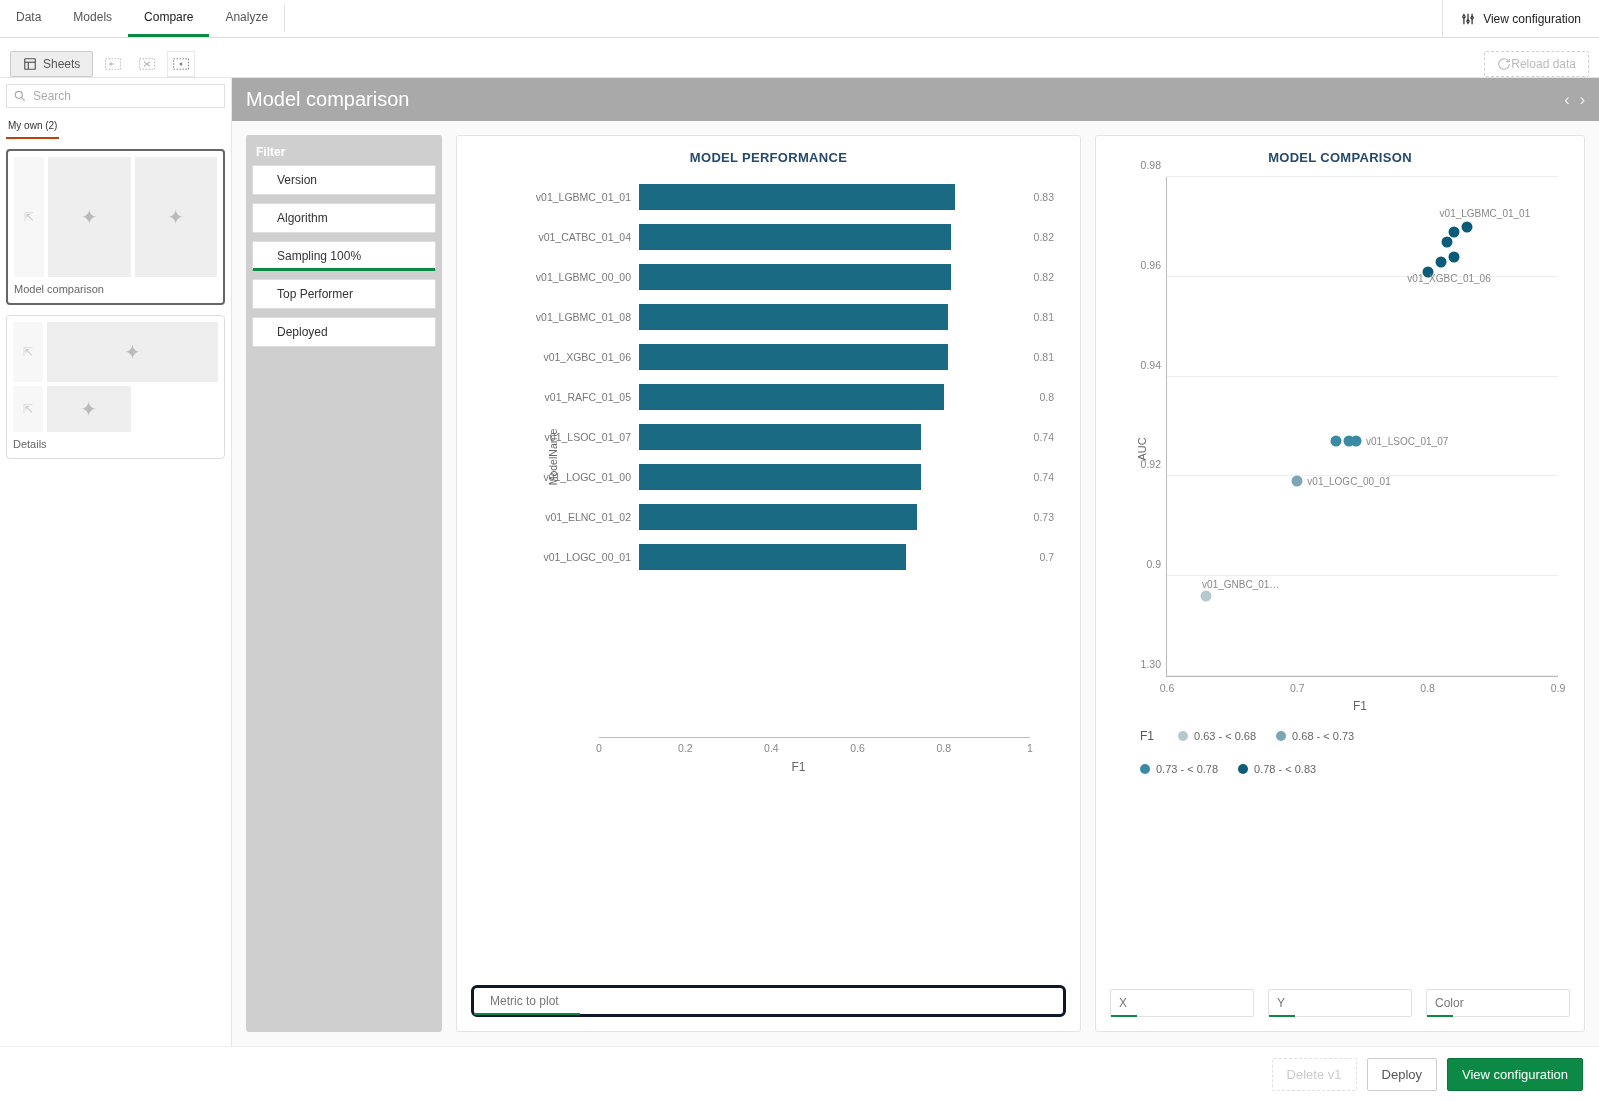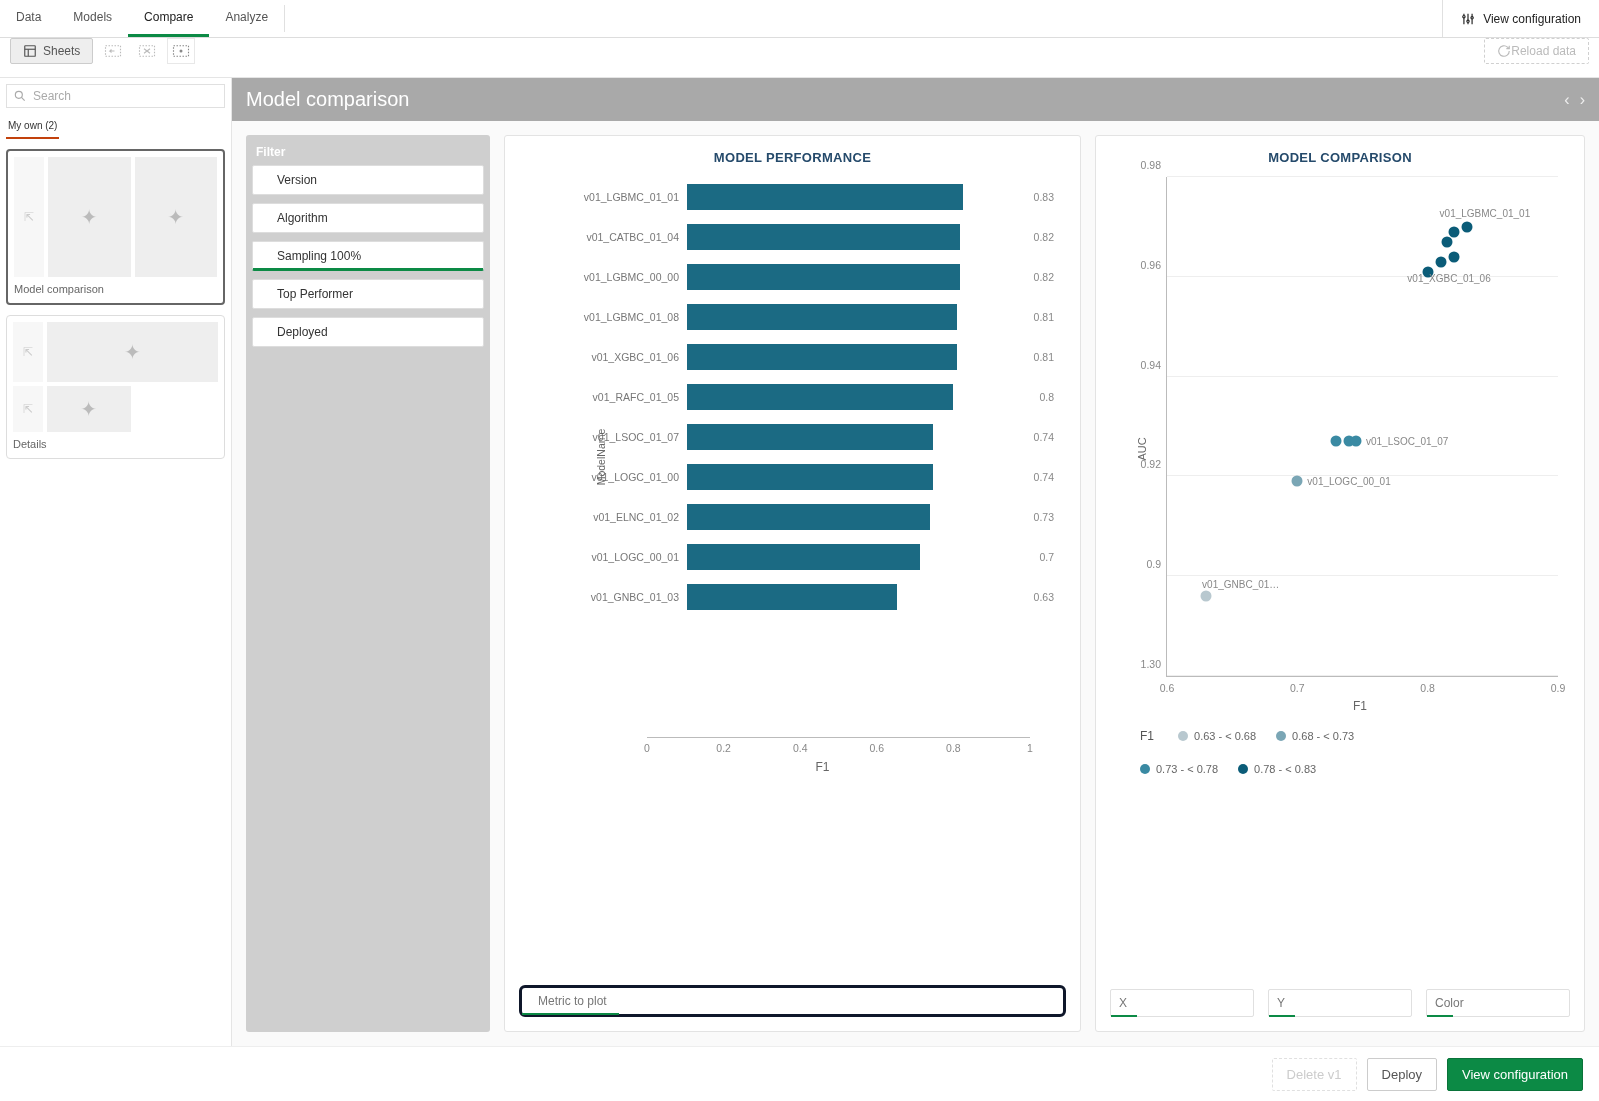--- a/index.html
+++ b/index.html
@@ -3,21 +3,21 @@
 <meta charset="utf-8">
 <style>
 *{box-sizing:border-box;margin:0;padding:0}
 body{font-family:-apple-system,BlinkMacSystemFont,"Segoe UI",Arial,sans-serif;font-size:12px;color:#333;background:#fafafa;width:1599px;height:1101px;overflow:hidden;position:relative}
 .topbar{display:flex;align-items:stretch;height:38px;border-bottom:1px solid #ddd;background:#fff}
 .tabs{display:flex;align-items:stretch}
 .tab{padding:0 16px;display:flex;align-items:center;cursor:pointer;color:#555;border-bottom:3px solid transparent}
 .tab.active{border-bottom-color:#0c8a45;color:#222;font-weight:500}
 .tab-sep{width:1px;background:#e0e0e0;margin:5px 0}
 .view-config-top{margin-left:auto;padding:0 18px;display:flex;align-items:center;gap:8px;border-left:1px solid #e0e0e0;color:#222;font-weight:500;cursor:pointer}
-.toolbar{display:flex;align-items:flex-start;height:40px;border-bottom:1px solid #e5e5e5;background:#fff;padding:0 10px}
+.toolbar{display:flex;align-items:flex-end;height:40px;border-bottom:1px solid #e5e5e5;background:#fff;padding:0 10px}
 .sheets-btn{display:flex;align-items:center;gap:6px;padding:5px 12px;border:1px solid #ccc;background:#eee;border-radius:2px;cursor:pointer;color:#555}
 .tool-icn{width:28px;height:26px;display:flex;align-items:center;justify-content:center;margin-left:6px;color:#aaa;cursor:pointer}
 .tool-bordered{box-shadow:0 0 0 1px #e8e8e8 inset}
 .reload-btn{margin-left:auto;display:flex;align-items:center;padding:5px 12px;border:1px dashed #d0d0d0;color:#bbb;border-radius:2px;cursor:default}
 .body{display:flex;height:calc(100% - 38px - 40px - 55px)}
 .sidebar{width:232px;border-right:1px solid #e5e5e5;background:#fff;padding:6px;display:flex;flex-direction:column}
 .searchbox{display:flex;align-items:center;gap:6px;border:1px solid #e0e0e0;padding:4px 6px;color:#aaa}
 .side-tabs{margin-top:8px}
 .side-tab{display:inline-block;padding:4px 2px 6px;border-bottom:2px solid #c2410c;color:#333;font-size:10px}
 .thumb-card{border:1px solid #ddd;border-radius:4px;margin-top:10px;padding:6px 6px 8px;cursor:pointer}
@@ -34,21 +34,21 @@
 .thumb-details .row2 .tl{width:30px;background:#f7f7f7;display:flex;align-items:center;justify-content:center}
 .thumb-details .row2 .sm{flex:1;background:#eee;display:flex;align-items:center;justify-content:center}
 .thumb-details .row2 .blank{flex:1}
 
 .main{flex:1;display:flex;flex-direction:column;overflow:hidden}
 .page-hdr{background:#a9a9a9;color:#fff;padding:10px 14px;display:flex;align-items:center}
 .page-hdr h1{font-size:20px;font-weight:400}
 .page-hdr .nav{margin-left:auto;display:flex;gap:10px;color:#eee}
 .page-hdr .nav span{font-size:16px;cursor:pointer}
 .workspace{flex:1;background:#fafafa;padding:14px;display:flex;gap:14px;overflow:hidden}
-.filter-panel{width:244px;background:#cfcfcf;border-radius:3px;padding:6px}
+.filter-panel{width:196px;background:#cfcfcf;border-radius:3px;padding:6px}
 .filter-hdr{color:#fff;font-weight:600;padding:4px 4px 6px}
 .filter-item{background:#fff;border:1px solid #ddd;border-radius:2px;padding:7px 24px;margin-bottom:8px;font-size:12px;cursor:pointer}
 .filter-item.underlined{border-bottom:3px solid #0c8a45;padding-bottom:5px}
 .chart-card{background:#fff;border:1px solid #e3e3e3;border-radius:3px;padding:14px;display:flex;flex-direction:column;position:relative}
 .card-bar{flex:1;min-width:0}
 .card-scatter{width:490px}
 .chart-title{text-align:center;color:#254a6b;font-weight:700;font-size:13px;letter-spacing:.3px;margin-bottom:12px}
 .metric-box{margin-top:auto;border:3px solid #0f172a;border-radius:6px;padding:6px 16px;color:#777;font-size:12px;position:relative}
 .metric-box::after{content:"";position:absolute;left:0;bottom:-1px;width:18%;height:2px;background:#0c8a45}
 .axis-controls{margin-top:auto;display:flex;gap:14px}
@@ -288,27 +288,20 @@
               <div class="bar-track">
                 <div class="bar-fill" style="left: 0px; width: 73%;"></div>
                 <div class="bar-val">0.73</div>
               </div>
             </div>
             <div class="bar-row">
               <div class="bar-label">v01_LOGC_00_01</div>
               <div class="bar-track">
                 <div class="bar-fill" style="left: 0px; width: 70%;"></div>
                 <div class="bar-val">0.7</div>
-              </div>
-            </div>
-            <div class="bar-row">
-              <div class="bar-label">v01_GNBC_01_03</div>
-              <div class="bar-track">
-                <div class="bar-fill" style="left: 0px; width: 63%;"></div>
-                <div class="bar-val">0.63</div>
               </div>
             </div>
           </div>
         <div class="bar-x-axis"></div>
         <div class="bar-x-ticks" id="bar-xticks">
             <span style="left: 0%;">0</span>
             <span style="left: 20%;">0.2</span>
             <span style="left: 40%;">0.4</span>
             <span style="left: 60%;">0.6</span>
             <span style="left: 80%;">0.8</span>

